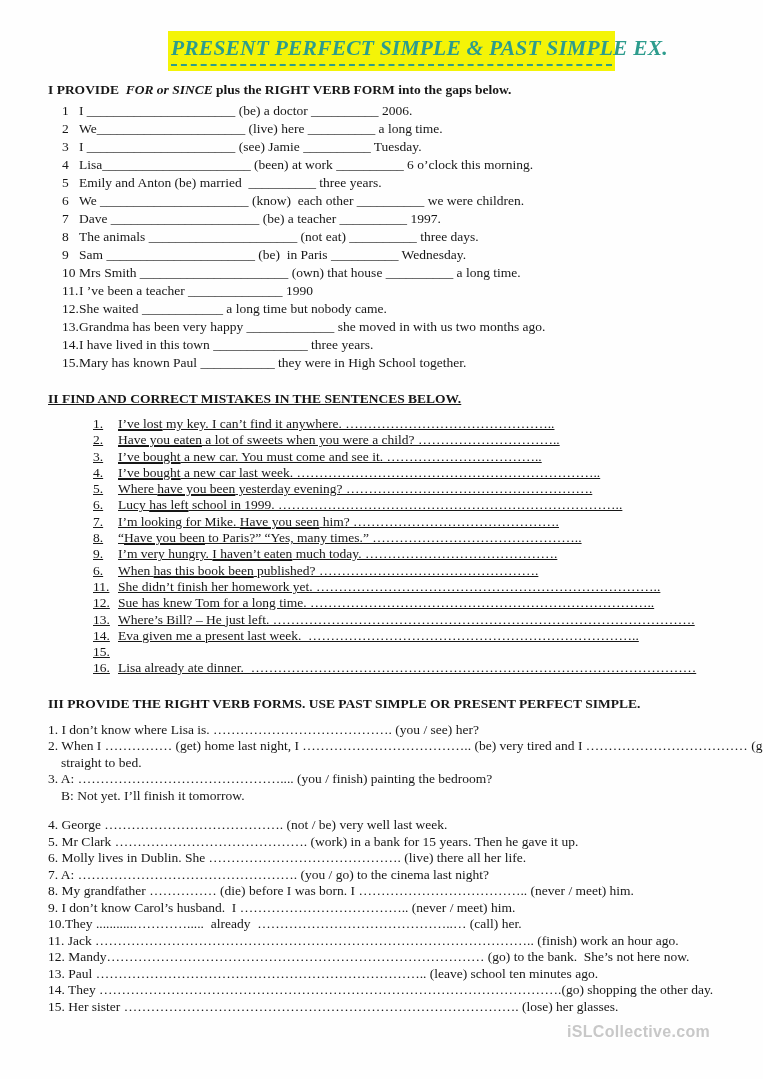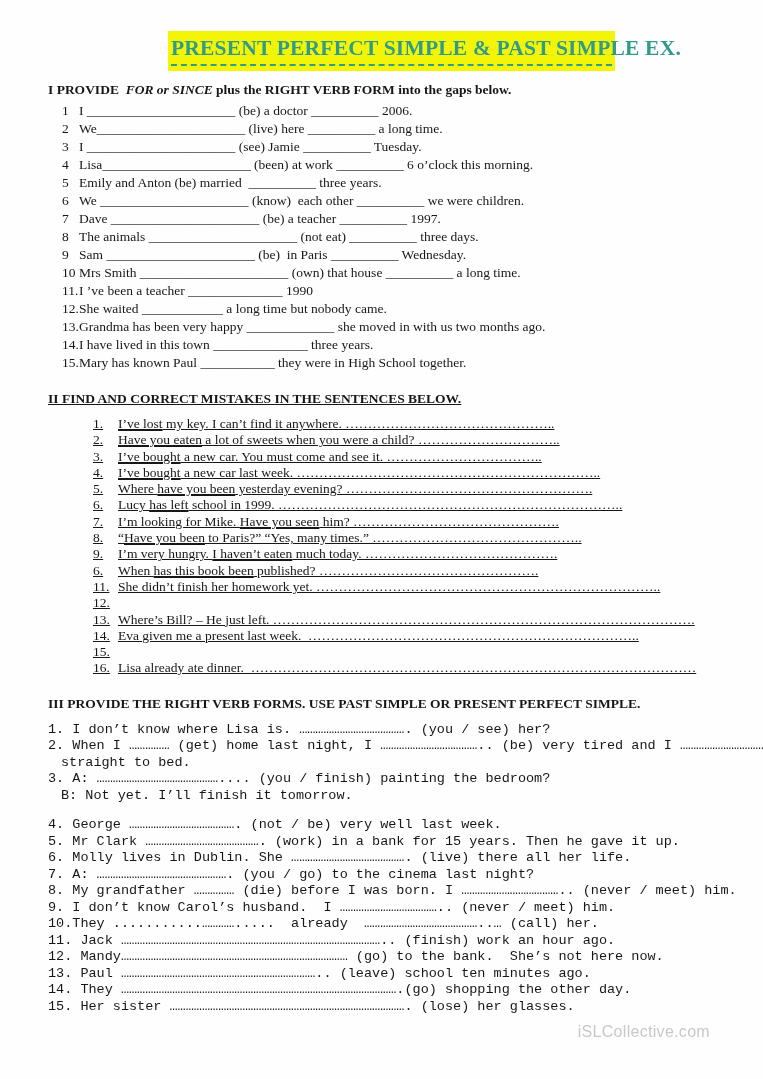--- a/index.html
+++ b/index.html
@@ -20,49 +20,50 @@
     padding:5px 3px 3px 3px;
     box-sizing:border-box;
   }
   .title-text{
     font-size:21.5px;
     font-weight:bold;
     color:#2d9c8d;
     text-align:center;
     white-space:nowrap;
     letter-spacing:0.2px;
+    font-style:italic;
   }
   .title-dashes{
     margin-top:3px;
     border-top:2px dashed #2f9d89;
     height:2px;
   }
   
   .section{margin-left:48px;}
   .sec-head{font-weight:bold;line-height:19px;white-space:pre;}
   .s1{margin-top:9px;}
   .s1 .items{margin-top:3px;padding-left:14px;}
   .row1{display:flex;line-height:18px;white-space:pre;}
   .num1{flex:none;width:17px;}
   .s2{margin-top:17px;text-decoration:underline;}
   .s2 .items{margin-top:8px;padding-left:45px;}
   .row2{display:flex;line-height:16.3px;white-space:pre;}
   .num2{flex:none;width:25px;}
   .ul{text-decoration:underline;text-underline-offset:2px;}
   .s3{margin-top:17px;}
   .s3 .items{margin-top:9px;}
-  .line3{line-height:16.5px;white-space:pre;font-family:Liberation Mono, monospace;}
+  .line3{line-height:16.5px;white-space:pre;}
   .line3.indent{padding-left:13px;}
   .item3.gap{margin-bottom:13px;}
   
   .watermark{
     position:absolute;
     top:1023px;right:53px;
     font-family:"Liberation Sans", sans-serif;
-    font-weight:normal;
+    font-weight:bold;
     font-size:16px;
     color:#c8c8c8;
     letter-spacing:0.3px;
   }
 </style>
 </head>
 <body>
 
 <div class="page">
 
@@ -99,21 +100,21 @@
         <div class="row2"><span class="num2">2.</span><span><span class="ul">Have you eaten</span><span> a lot of sweets when you were a child? …………………………..</span></span></div>
         <div class="row2"><span class="num2">3.</span><span><span class="ul">I’ve bought</span><span> a new car. You must come and see it. ……………………………..</span></span></div>
         <div class="row2"><span class="num2">4.</span><span><span class="ul">I’ve bought</span><span> a new car last week. …………………………………………………………..</span></span></div>
         <div class="row2"><span class="num2">5.</span><span><span>Where </span><span class="ul">have you been</span><span> yesterday evening? ……………………………………………….</span></span></div>
         <div class="row2"><span class="num2">6.</span><span><span>Lucy </span><span class="ul">has left</span><span> school in 1999. …………………………………………………………………..</span></span></div>
         <div class="row2"><span class="num2">7.</span><span><span>I’m looking for Mike. </span><span class="ul">Have you seen</span><span> him? ……………………………………….</span></span></div>
         <div class="row2"><span class="num2">8.</span><span><span>“</span><span class="ul">Have you been</span><span> to Paris?” “Yes, many times.” ………………………………………..</span></span></div>
         <div class="row2"><span class="num2">9.</span><span><span>I’m very hungry. </span><span class="ul">I haven’t eaten</span><span> much today. …………………………………….</span></span></div>
         <div class="row2"><span class="num2">6.</span><span><span>When </span><span class="ul">has this book been</span><span> published? ………………………………………….</span></span></div>
         <div class="row2"><span class="num2">11.</span><span><span>She didn’t finish her homework yet. …………………………………………………………………..</span></span></div>
-        <div class="row2"><span class="num2">12.</span></div>
+        <div class="row2"><span class="num2">12.</span><span><span>Sue has knew Tom for a long time. …………………………………………………………………..</span></span></div>
         <div class="row2"><span class="num2">13.</span><span><span>Where’s Bill? – He just left. ………………………………………………………………………………….</span></span></div>
         <div class="row2"><span class="num2">14.</span><span><span>Eva given me a present last week.  ………………………………………………………………..</span></span></div>
         <div class="row2"><span class="num2">15.</span></div>
         <div class="row2"><span class="num2">16.</span><span><span>Lisa already ate dinner.  ………………………………………………………………………………………</span></span></div>
       </div>
   </div>
 
   <div class="section s3">
     <div class="sec-head">III PROVIDE THE RIGHT VERB FORMS. USE PAST SIMPLE OR PRESENT PERFECT SIMPLE.</div>
     <div class="items">

